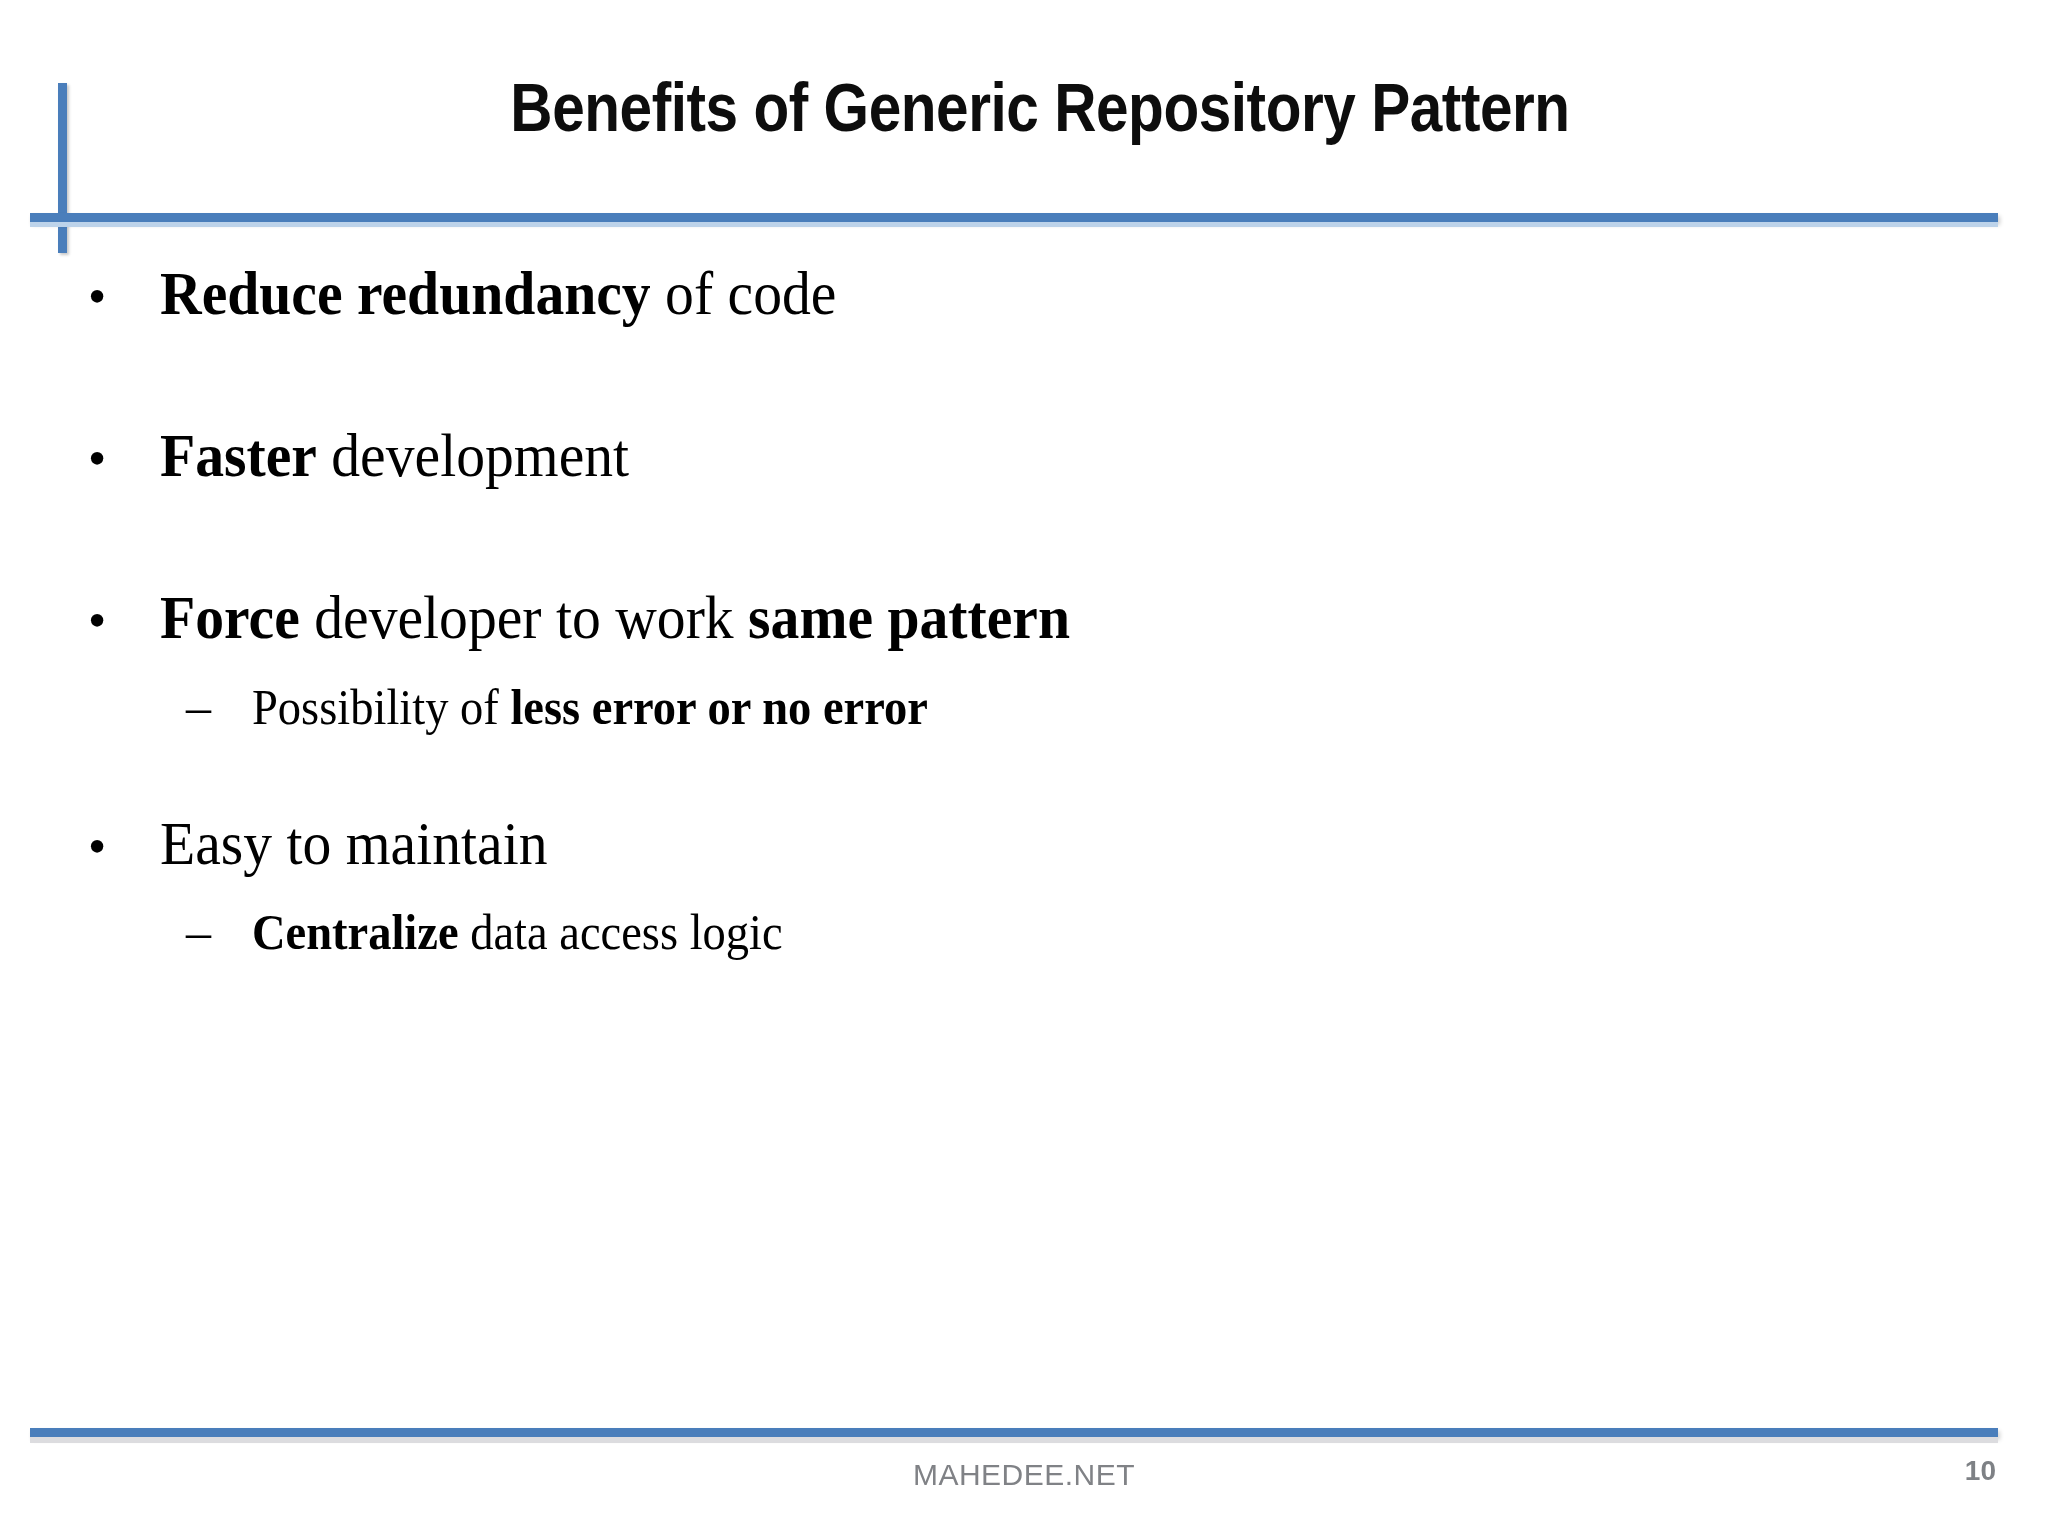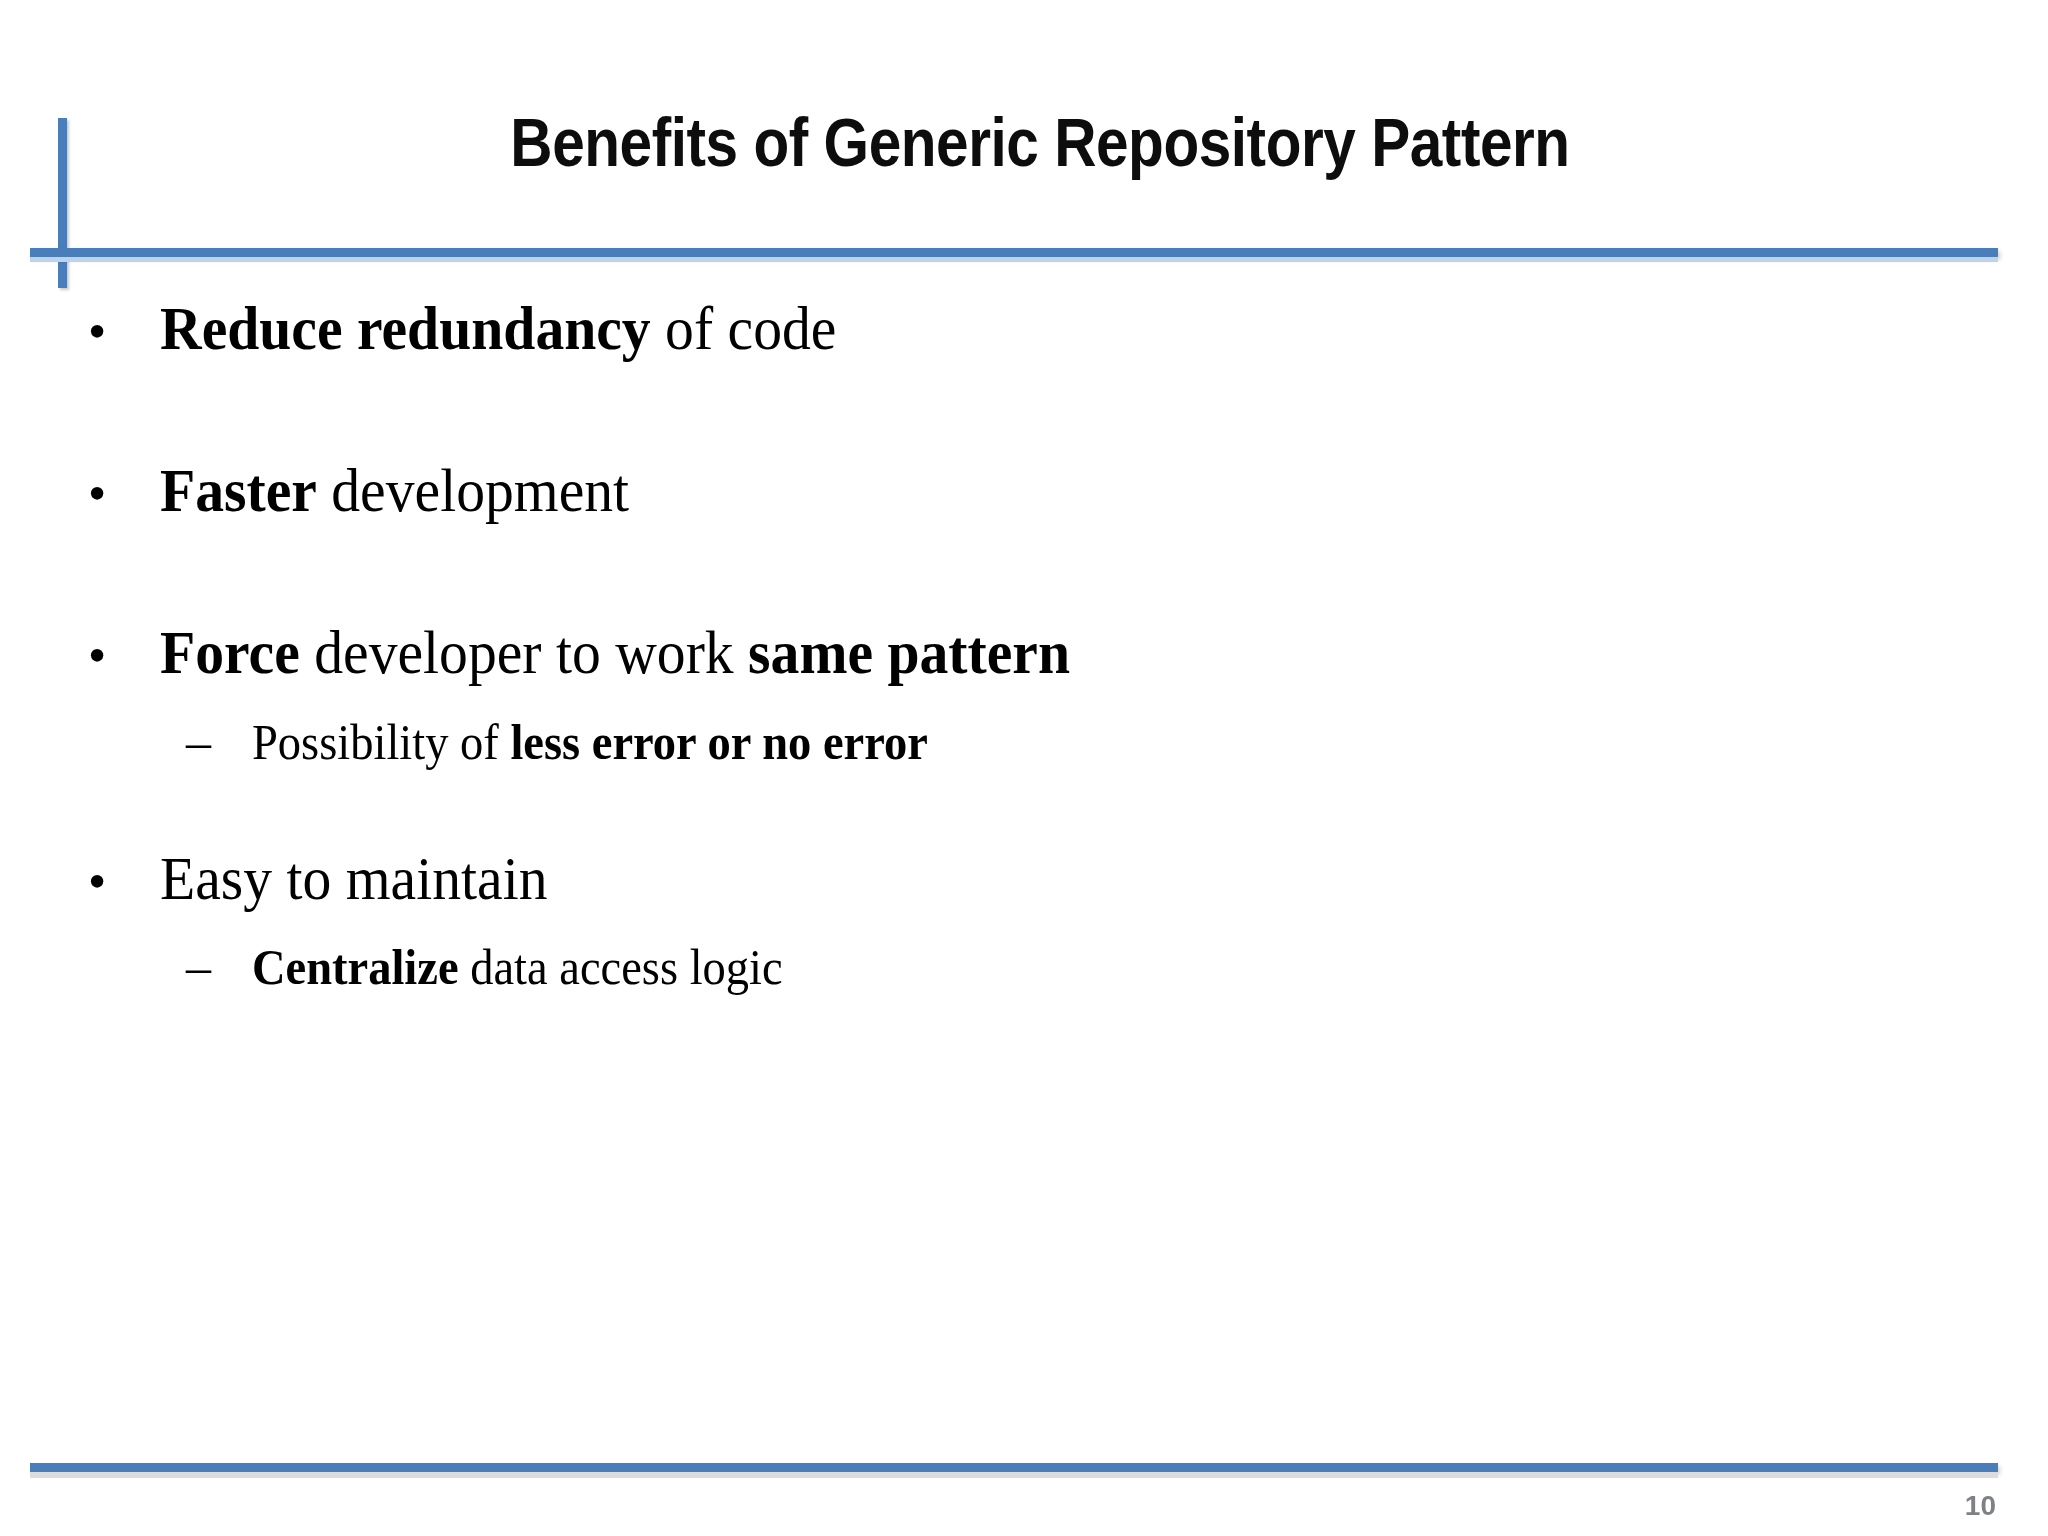--- a/index.html
+++ b/index.html
@@ -12,21 +12,20 @@
     height: 1536px;
     overflow: hidden;
     font-family: "Liberation Serif", serif;
     position: relative;
   }
 
   .slide {
     position: absolute;
     inset: 0;
     background: #ffffff;
-    margin-top: 35px;
   }
 
   
   .title-vrule {
     position: absolute;
     left: 58px;
     top: 83px;
     width: 9px;
     height: 170px;
     background: #4a7ebb;
@@ -194,16 +193,17 @@
       </div>
       <div class="bullet-row lvl2" style="top: 645px;">
         <span class="marker">–</span>
         <span class="txt"><span class="b">Centralize</span><span class="n"> data access logic</span></span>
       </div>
     </div>
 
   <div class="footer-rule"></div>
   <div class="footer-rule-shadow"></div>
 
+  <div class="footer-center">MAHEDEE.NET</div>
 
   <div class="footer-page">10</div>
 
 </div>
 
 </body></html>

